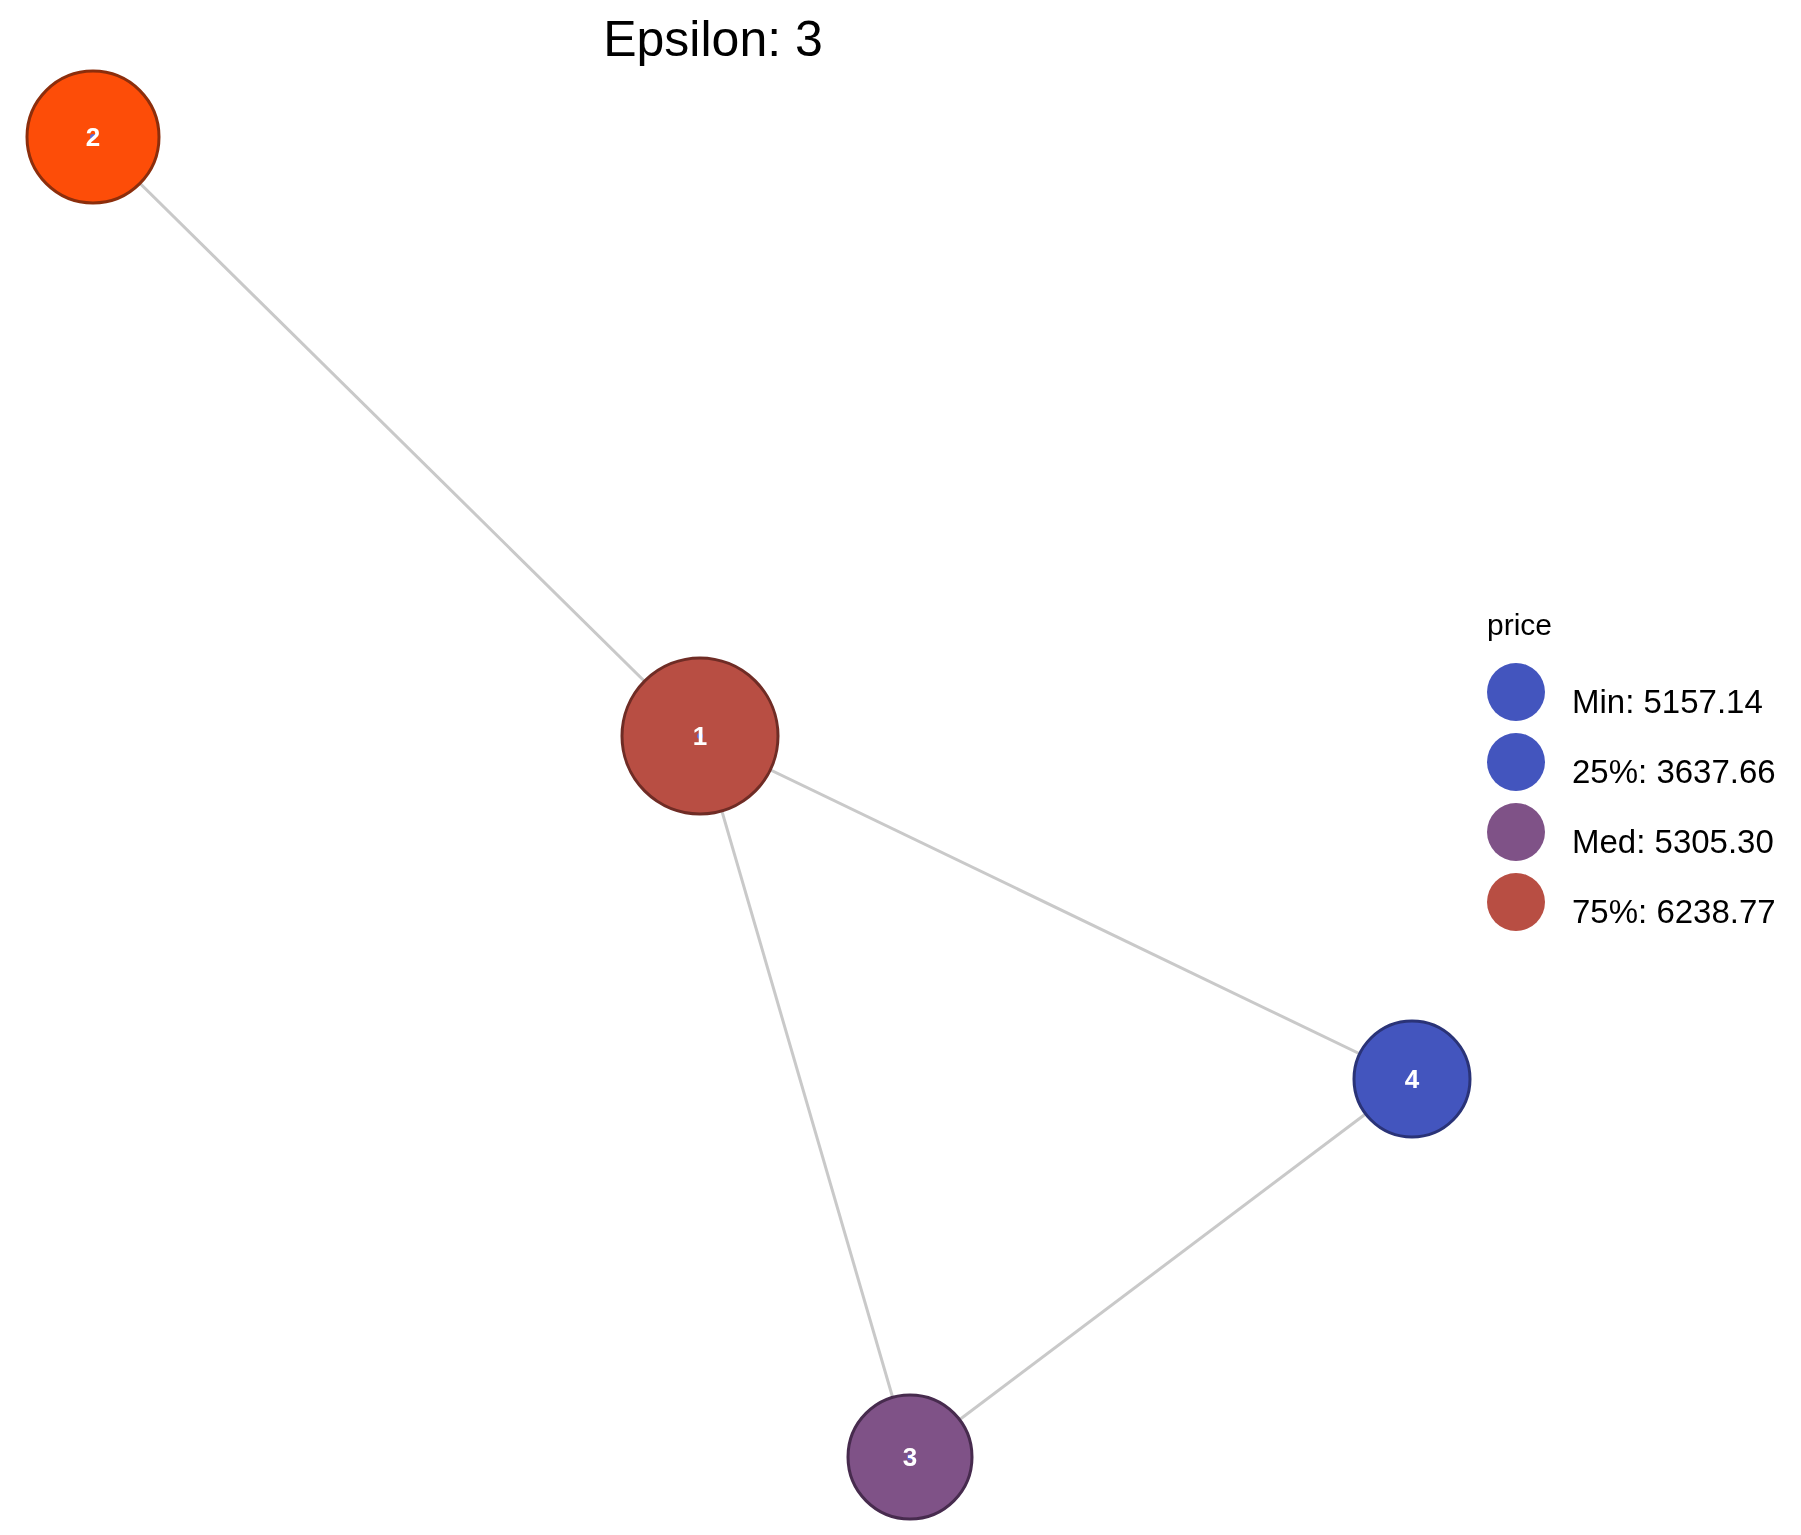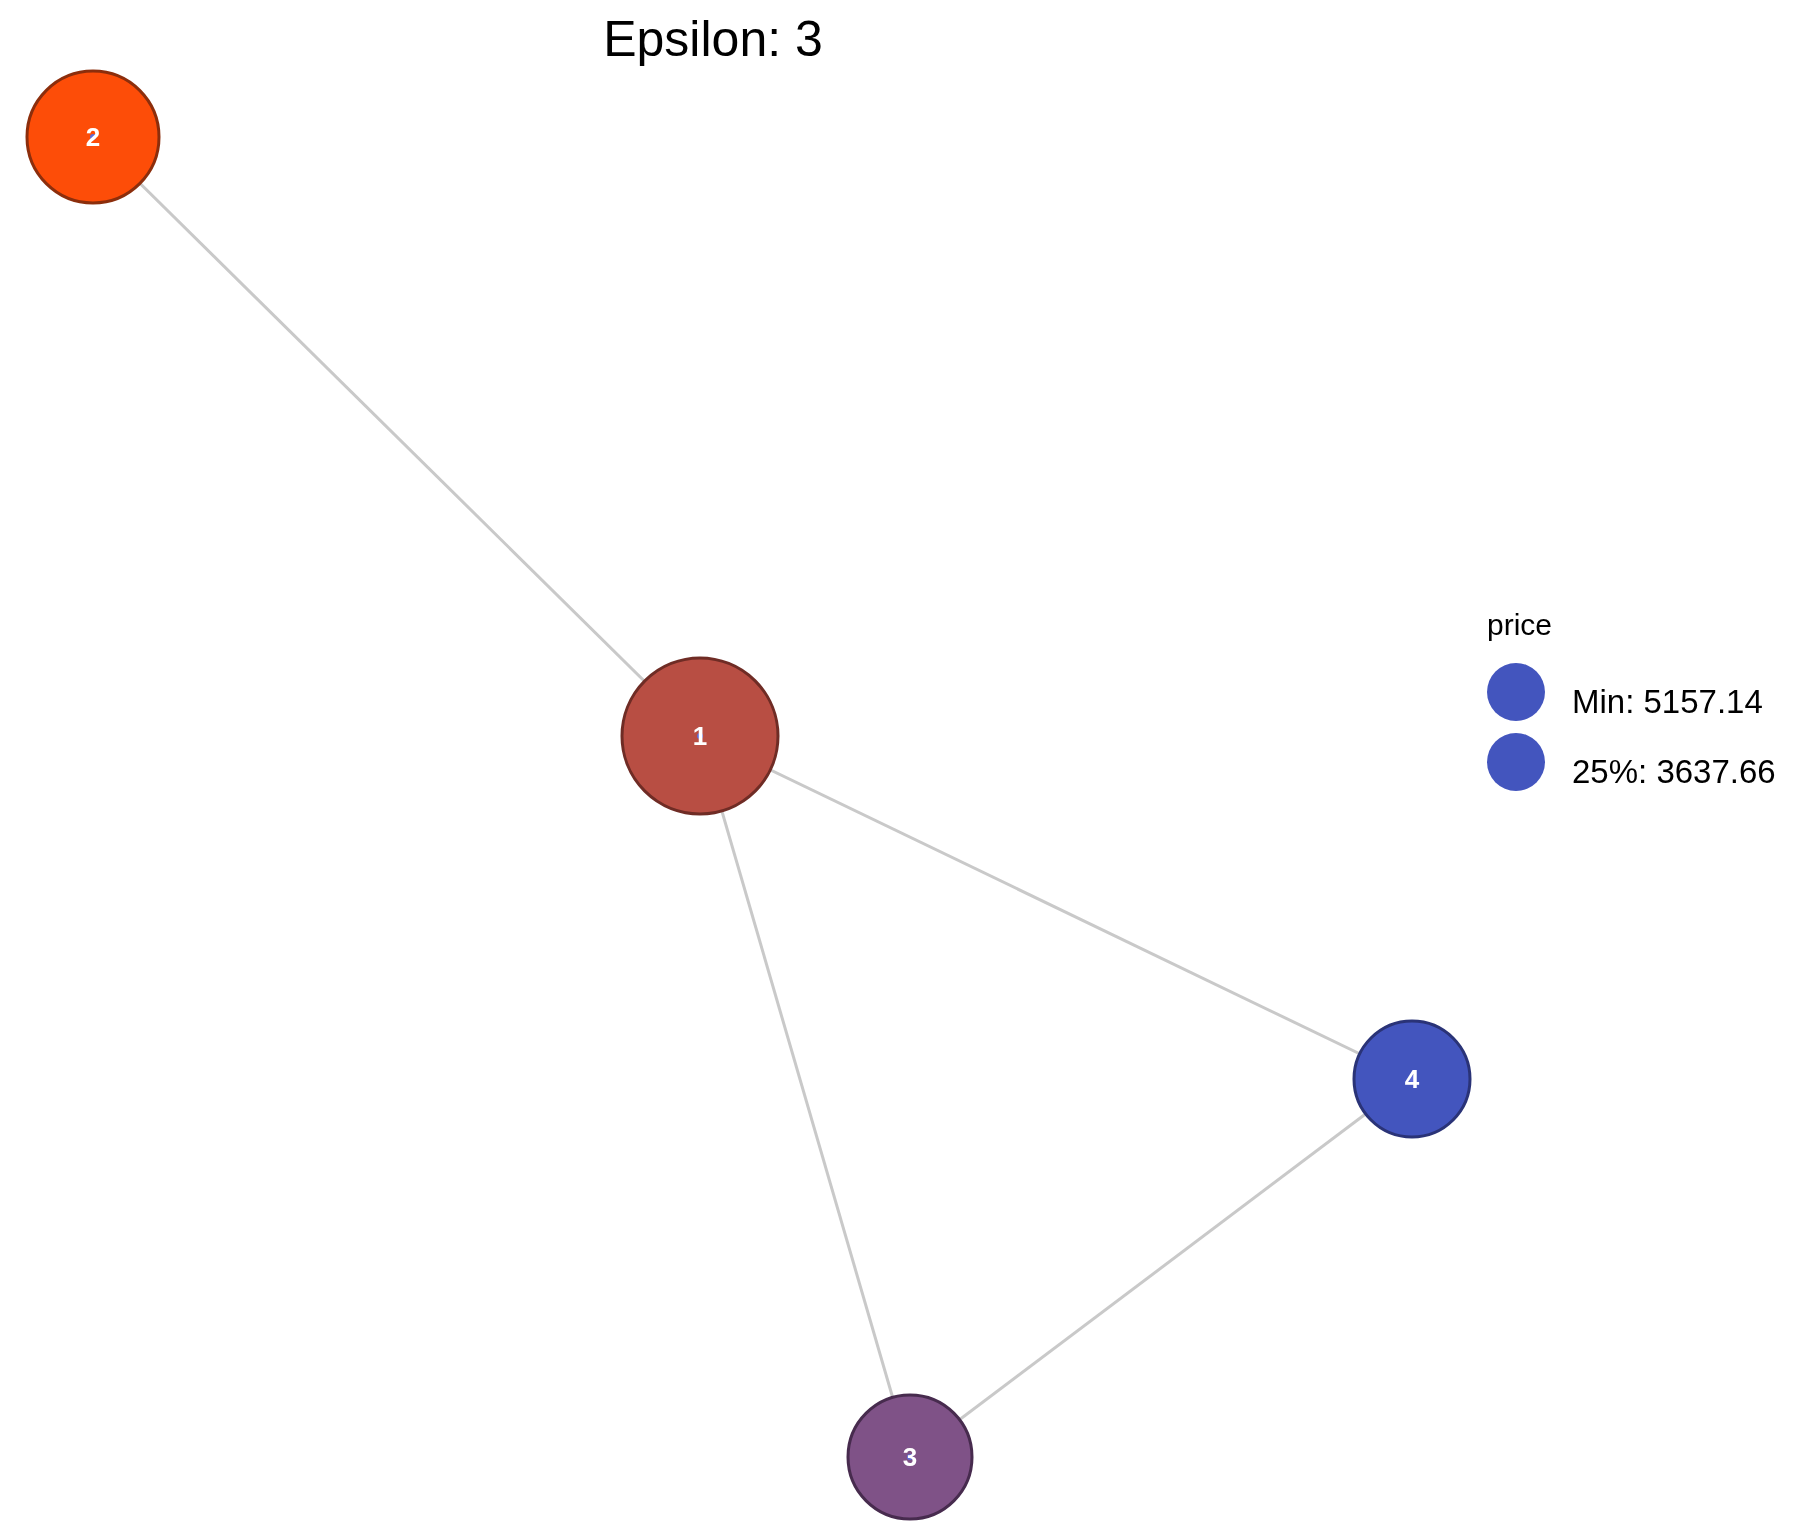--- a/index.html
+++ b/index.html
@@ -92,15 +92,23 @@
     <div class="legend-title">price</div>
 
     <div class="legend-row">
       <span class="legend-swatch" style="background-color: rgb(67, 85, 190);"></span>
       <span class="legend-label">Min: 5157.14</span>
     </div>
     <div class="legend-row">
       <span class="legend-swatch" style="background-color: rgb(67, 85, 190);"></span>
       <span class="legend-label">25%: 3637.66</span>
     </div>
+    <div class="legend-row">
+      <span class="legend-swatch" style="background-color: rgb(127, 82, 135);"></span>
+      <span class="legend-label">Med: 5305.30</span>
+    </div>
+    <div class="legend-row">
+      <span class="legend-swatch" style="background-color: rgb(184, 78, 67);"></span>
+      <span class="legend-label">75%: 6238.77</span>
+    </div>
   </div>
 
 </div>
 
 </body></html>

